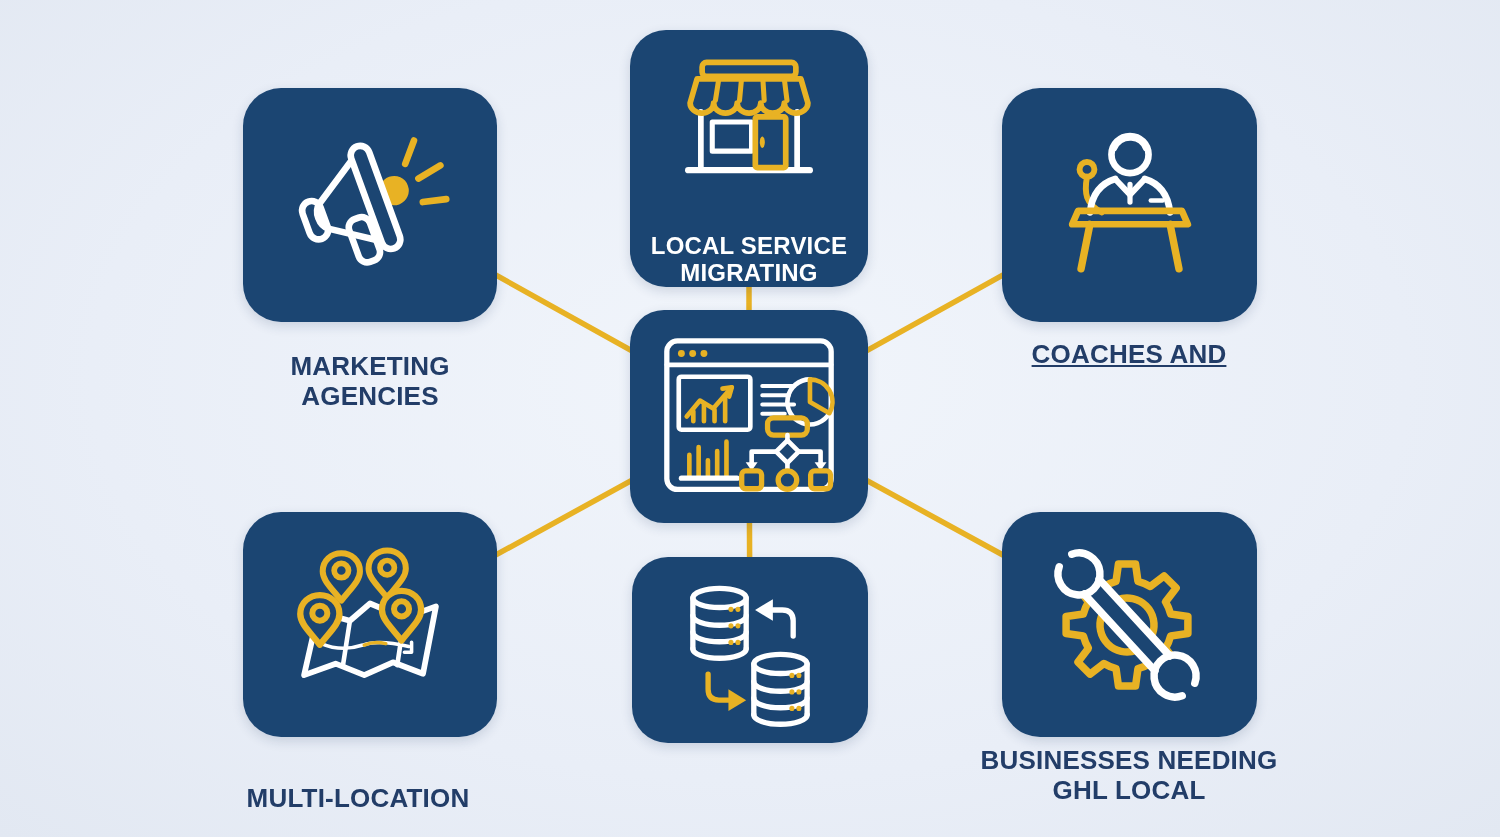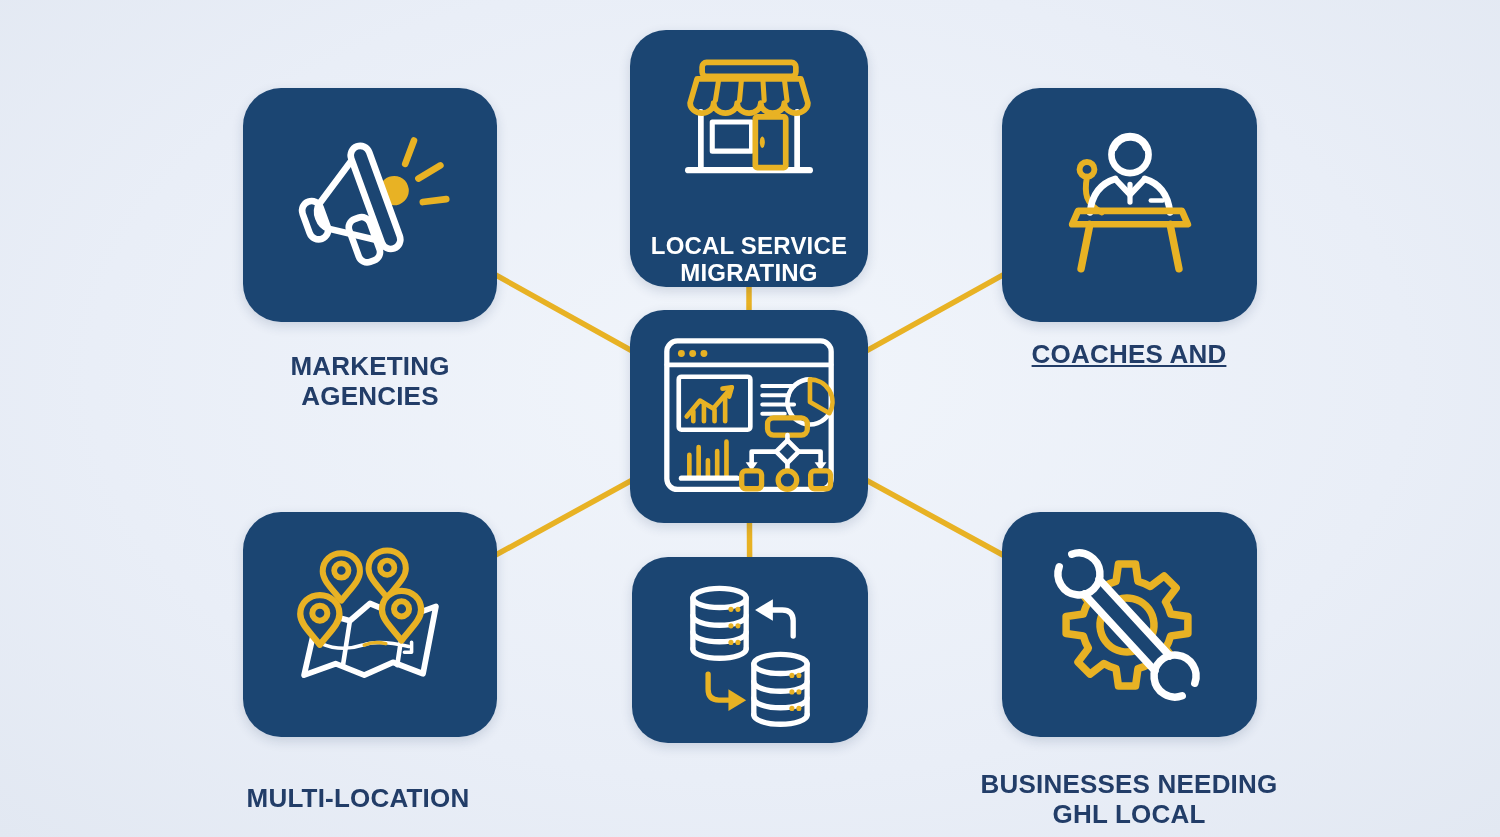--- a/index.html
+++ b/index.html
@@ -206,18 +206,18 @@
       <path class="s-y f-none rnd" stroke-width="5" d="M64.2,78.9 A18 18 0 0 1 41.1,55.8"></path>
       <path class="s-y f-none rnd" stroke-width="5" d="M51.8,45.1 A18 18 0 0 1 74.9,68.2"></path>
       <polygon class="f-n" points="29.5,41.4 39.4,31.5 86.5,82.6 76.6,92.5"></polygon>
       <circle class="f-n" cx="26" cy="28" r="13"></circle>
       <circle class="f-n" cx="90" cy="96" r="13"></circle>
       <path class="s-w f-none rnd" stroke-width="5" d="M21.2,14.8 A14 14 0 1 1 12.8,23.2"></path>
       <path class="s-w f-none rnd" stroke-width="5" d="M94.8,109.2 A14 14 0 1 1 103.2,100.8"></path>
       <path class="s-w rnd" stroke-width="5" fill="none" d="M29.5,41.4 L76.6,92.5 M39.4,31.5 L86.5,82.6"></path>
     </svg>
   </div>
-  <div class="node-label" style="left:949px;top:745px;margin-top:24px;">
+  <div class="node-label" style="left:949px;top:745px;">
     <div>BUSINESSES NEEDING</div>
     <div>GHL LOCAL</div>
   </div>
 
 </div>
 
 </body></html>

